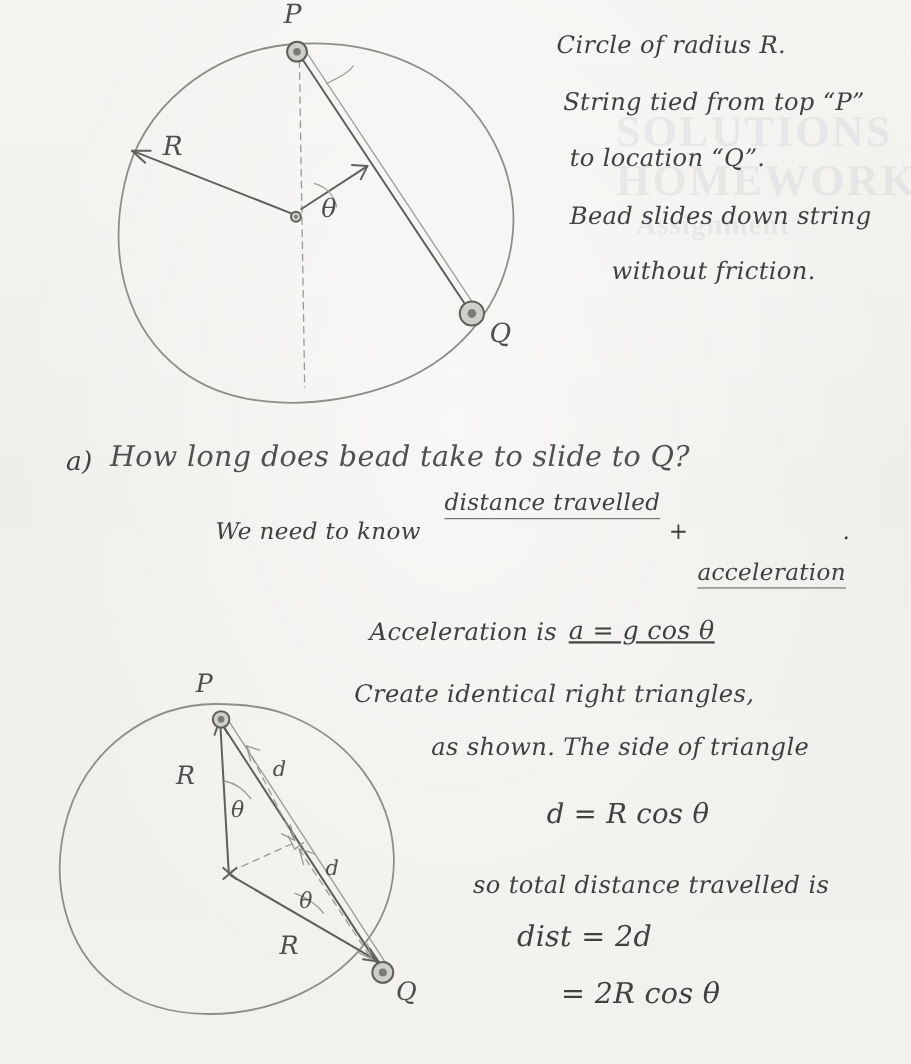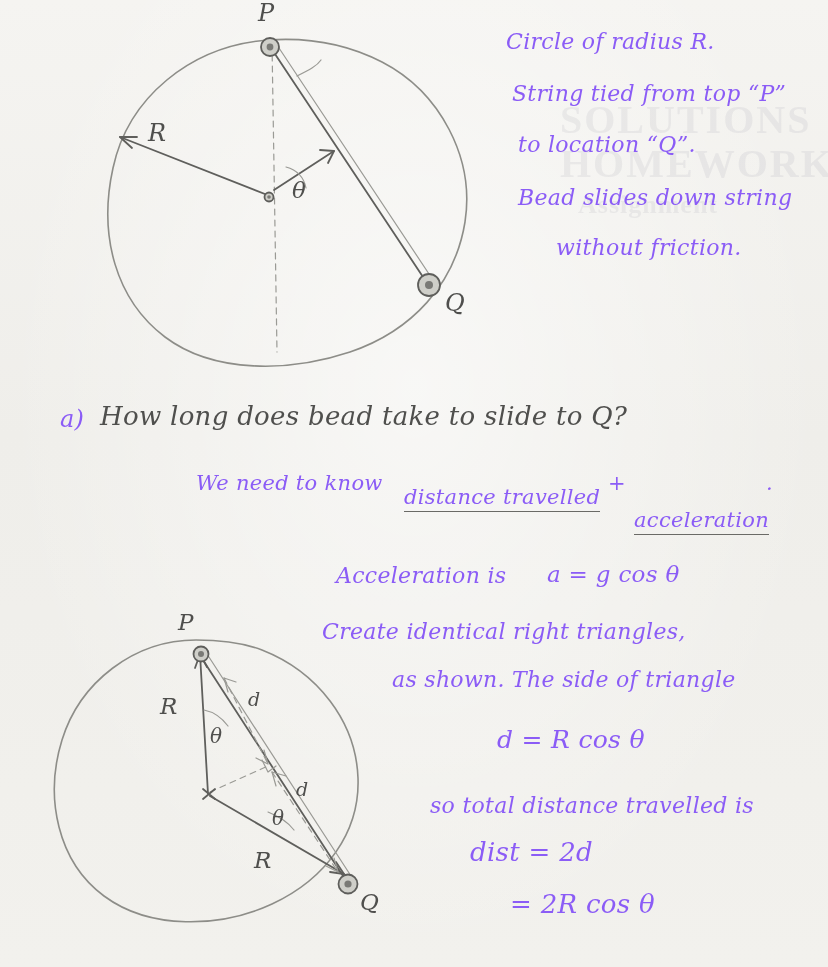--- a/index.html
+++ b/index.html
@@ -20,21 +20,21 @@
     position: absolute;
     inset: 0;
     background:
       radial-gradient(ellipse at 50% 40%, rgba(255,255,255,0.55) 0%, rgba(255,255,255,0.0) 70%),
       linear-gradient(180deg, #f5f4f1 0%, #efeeea 45%, #f2f1ed 100%);
     pointer-events: none;
   }
   .hand {
     position: absolute;
     font-family: "DejaVu Serif", serif;
-    color: #8b5cf6;
+    color: #404040;
     font-style: italic;
     letter-spacing: 0.3px;
     white-space: pre;
     line-height: 1.25;
   }
   .hand.strong { color: #4f4f4d; }
 
   .note-block { font-size: 19px; }
   .q-line { font-size: 23px; }
   .sub-line { font-size: 19px; }
@@ -138,27 +138,27 @@
   <div class="hand note-block" style="left:506px; top:28px; font-size:22px;">Circle of radius R.</div>
   <div class="hand note-block" style="left:512px; top:80px; font-size:22px;">String tied from top “P”</div>
   <div class="hand note-block" style="left:518px; top:131px; font-size:22px;">to location “Q”.</div>
   <div class="hand note-block" style="left:518px; top:184px; font-size:22px;">Bead slides down string</div>
   <div class="hand note-block" style="left:556px; top:234px; font-size:22px;">without friction.</div>
 
   <div class="hand q-line" style="left:60px; top:404px; font-size:24px;">a)</div>
   <div class="hand q-line strong" style="left:100px; top:400px; font-size:26px;">How long does bead take to slide to Q?</div>
 
   <div class="hand sub-line" style="left:196px; top:470px; font-size:21px;">We need to know</div>
-  <div class="hand sub-line underline" style="left:404px; top:484px; font-size:21px;">distance travelled</div>
+  <div class="hand sub-line underline" style="left:404px; top:444px; font-size:21px;">distance travelled</div>
   <div class="hand sub-line" style="left:608px; top:470px; font-size:21px;">+</div>
   <div class="hand sub-line underline" style="left:634px; top:470px; font-size:21px;margin-top:37px;">acceleration</div>
   <div class="hand sub-line" style="left:766px; top:470px; font-size:21px;">.</div>
 
   <div class="hand note-block" style="left:336px; top:562px; font-size:22px;">Acceleration is</div>
-  <div class="hand math" style="left:547px; top:560px; font-size:23px;">a = g cos θ</div>
+  <div class="hand math" style="left:517px; top:560px; font-size:23px;text-decoration:underline;">a = g cos θ</div>
 
   <div class="hand note-block" style="left:322px; top:618px; font-size:22px;">Create identical right triangles,</div>
   <div class="hand note-block" style="left:392px; top:666px; font-size:22px;">as shown. The side of triangle</div>
 
   <div class="hand math" style="left:486px; top:724px; font-size:25px;margin-left:11px;">d = R cos θ</div>
 
   <div class="hand note-block" style="left:430px; top:792px; font-size:22px;">so total distance travelled is</div>
 
   <div class="hand math" style="left:470px; top:836px; font-size:26px;">dist = 2d</div>
   <div class="hand math" style="left:510px; top:888px; font-size:26px;">= 2R cos θ</div>

